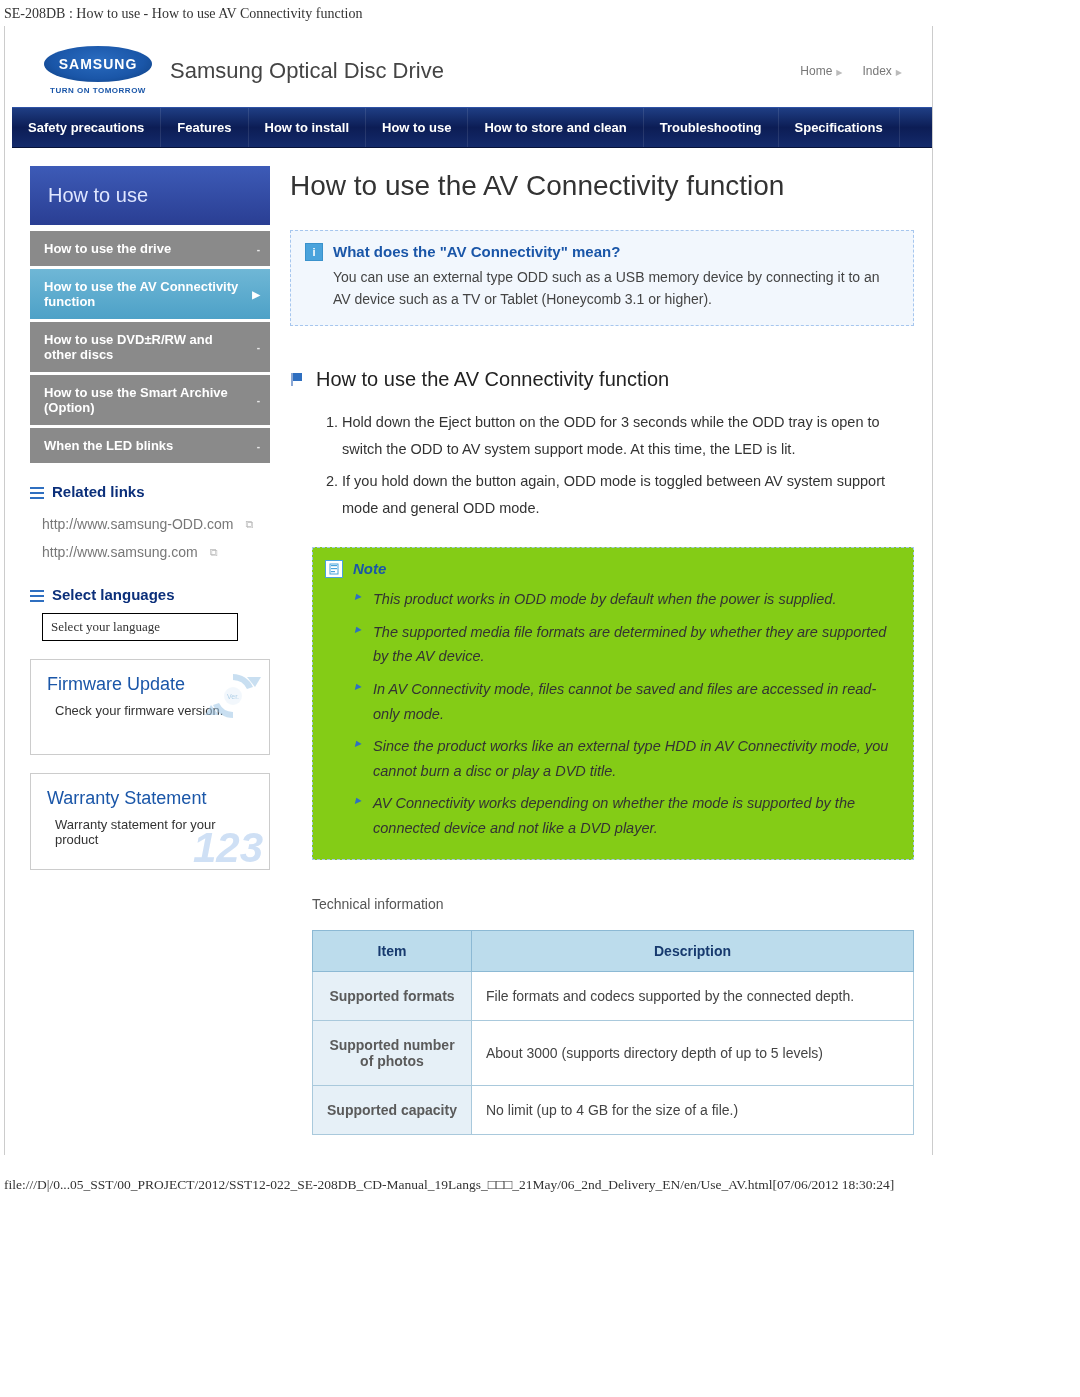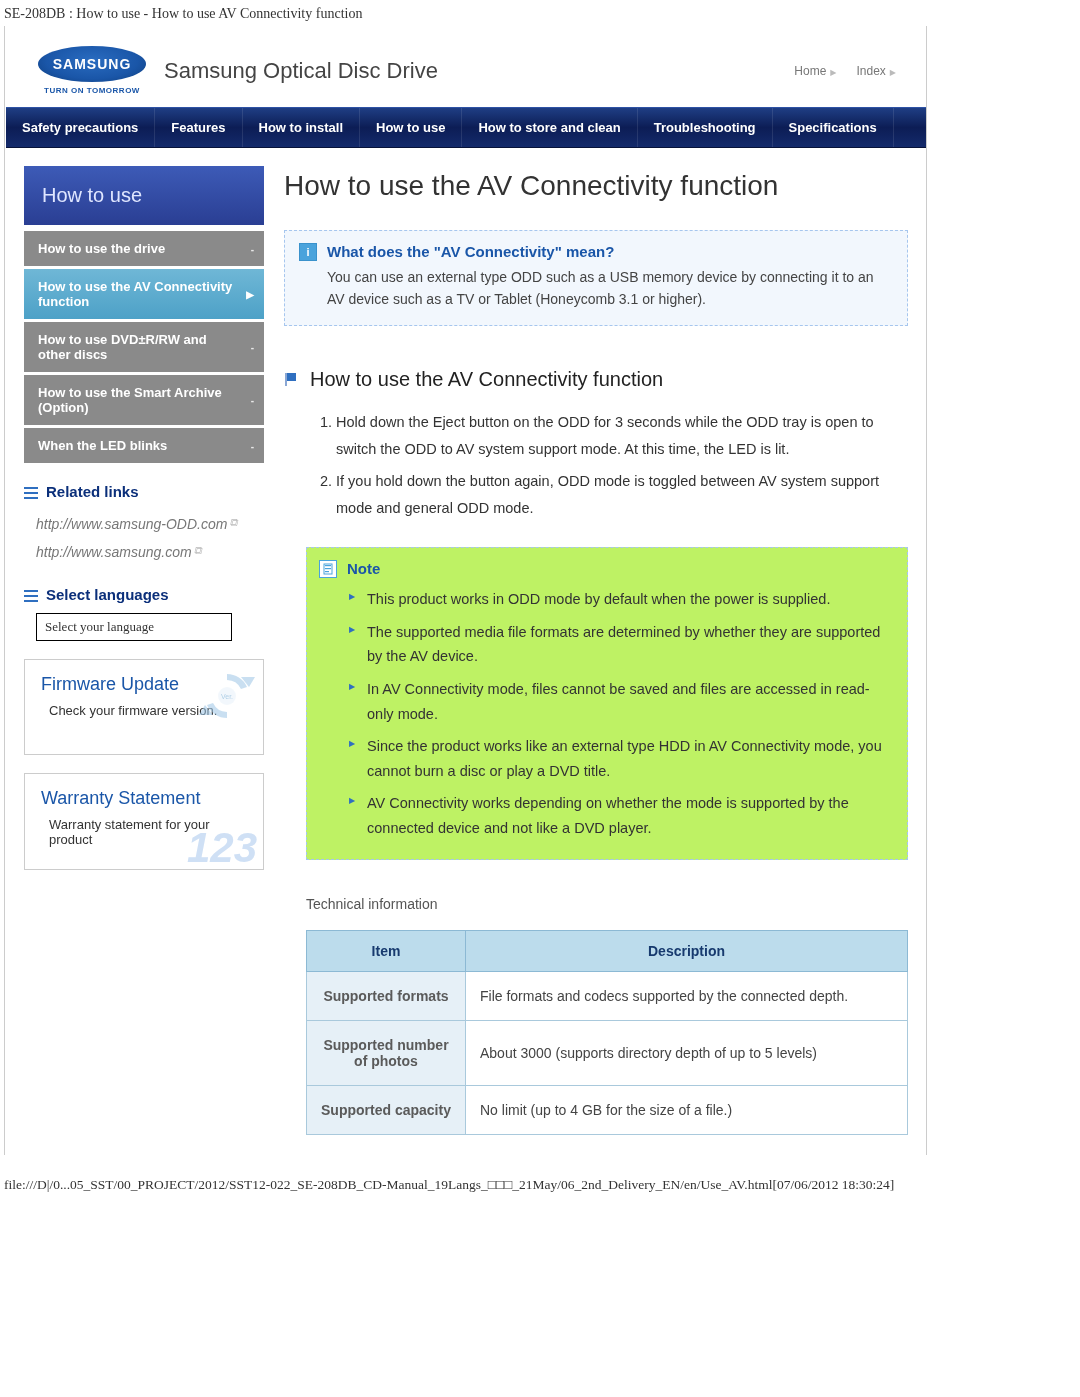--- a/index.html
+++ b/index.html
@@ -1,18 +1,18 @@
 <!DOCTYPE html>
 <html><head>
 <meta charset="utf-8">
 <style>
   body { margin:0; font-family: Arial, Helvetica, sans-serif; font-size:14px; color:#333; background:#fff; }
   .outer { width:1080px; margin:0 auto; }
   .page-path { font-family: "Times New Roman", serif; font-size:14px; padding:6px 4px 4px 4px; }
-  .frame { border-left:1px solid #ccc; border-right:1px solid #ccc; width:920px; margin-left:4px; padding:0 0 20px 1px; }
+  .frame { border-left:1px solid #ccc; border-right:1px solid #ccc; width:920px; margin-left:4px; padding:0 0 20px 7px; }
   .header { display:flex; align-items:center; justify-content:space-between; padding:20px 30px 12px 32px; }
   .brand { display:flex; align-items:center; gap:18px; }
   .logo-box { display:flex; flex-direction:column; align-items:center; }
   .logo-ellipse { width:108px; height:36px; background: radial-gradient(ellipse at 50% 40%, #2a6cc0 0%, #1a56a8 60%, #0d3c7a 100%); border-radius:54px/18px; display:flex; align-items:center; justify-content:center; color:#fff; font-weight:bold; font-size:14px; letter-spacing:1px; }
   .tagline { font-size:8px; color:#1a56a8; letter-spacing:0.5px; margin-top:4px; font-weight:bold; }
   .product-title { font-family: "Segoe UI Light","Helvetica Neue",sans-serif; font-size:22px; color:#444; font-weight:300; }
   .topnav { font-size:12px; color:#777; display:flex; gap:20px; }
   .topnav a { color:#777; text-decoration:none; }
   .tri-r { display:inline-block; margin-left:4px; color:#bbb; font-size:8px; }
 
@@ -23,21 +23,21 @@
   .sidebar { width:240px; flex-shrink:0; }
   .sb-title { background: linear-gradient(to bottom,#3d5bb7 0%,#2a3e93 100%); color:#dfe6ff; font-family:"Segoe UI Light","Helvetica Neue",sans-serif; font-size:20px; font-weight:300; padding:18px 18px; }
   .sb-list { display:flex; flex-direction:column; gap:3px; margin-top:6px; }
   .sb-item { background:#8a8a8a; color:#fff; font-size:13px; font-weight:bold; padding:10px 24px 10px 14px; position:relative; cursor:pointer; }
   .sb-item.active { background: linear-gradient(to bottom,#6fb7d6 0%, #4da1c7 100%); }
   .sb-item .chev { position:absolute; right:10px; top:50%; transform:translateY(-50%); font-size:10px; color:#e8e8e8; }
   .sb-item.active .chev { color:#fff; }
 
   .sb-heading { display:flex; align-items:flex-end; gap:8px; font-size:15px; font-weight:bold; color:#0b2f7a; margin:20px 0 10px 0; }
   .mini-icon { width:14px; height:14px; display:inline-flex; align-items:center; justify-content:center; }
-  .link-list a { display:flex; align-items:flex-start; gap:2px; color:#777; text-decoration:none; font-size:14px; padding:6px 0 6px 12px;font-style:italic; }
+  .link-list a { display:flex; align-items:center; gap:12px; color:#777; text-decoration:none; font-size:14px; padding:6px 0 6px 12px; }
   .ext-icon { font-size:11px; color:#bbb; }
 
   .lang-select { margin:4px 0 0 12px; border:1px solid #000; padding:5px 8px; font-family:"Times New Roman",serif; font-size:13px; width:196px; box-sizing:border-box; background:#fff; cursor:pointer; }
 
   .card { border:1px solid #ccc; padding:14px 16px; margin-top:18px; position:relative; overflow:hidden; min-height:66px; }
   .card h4 { margin:0 0 4px 0; font-family:"Segoe UI Light","Helvetica Neue",sans-serif; font-weight:300; font-size:18px; color:#1a56a8; }
   .card p { margin:8px; font-size:13px; color:#333; }
   .card .deco { position:absolute; right:8px; top:8px; opacity:0.55; }
   .deco-arrows svg { width:56px; height:56px; }
   .deco-num { font-size:42px; font-weight:bold; color:#cfe0f5; font-style:italic; line-height:0.9; position:absolute; right:6px; bottom:2px;margin-top:40px; }
@@ -50,21 +50,21 @@
   .infobox .icn { position:absolute; left:14px; top:12px; width:16px; height:16px; background:#4aa3dc; color:#fff; display:flex; align-items:center; justify-content:center; font-size:11px; font-weight:bold; border:1px solid #3a92cc; }
   .infobox p { margin:0; color:#444; line-height:1.6; font-size:14px; }
 
   .sec-h { display:flex; align-items:center; gap:12px; margin:42px 0 16px 0; }
   .sec-h .flag { width:14px; height:14px; display:inline-block; }
   .sec-h h2 { margin:0; font-family:"Segoe UI Light","Helvetica Neue",sans-serif; font-weight:400; font-size:20px; color:#222; }
 
   ol.steps { padding-left:52px; margin:0; }
   ol.steps li { line-height:1.9; font-size:14.5px; color:#333; padding:2px 0; }
 
-  .notebox { border:1px dashed #a6c6ee; background:#bef264; margin:22px 0 0 22px; padding:12px 16px 14px 36px; position:relative; }
+  .notebox { border:1px dashed #a6c6ee; background:#84cc16; margin:22px 0 0 22px; padding:12px 16px 14px 36px; position:relative;font-style:italic; }
   .notebox .ntitle { color:#1a56a8; font-weight:bold; font-size:15px; margin:0 0 6px 4px; }
   .notebox .icn2 { position:absolute; left:12px; top:12px; width:16px; height:16px; background:#fff; border:1px solid #4aa3dc; display:flex; align-items:center; justify-content:center; }
   .notebox ul { list-style:none; padding:0; margin:0; }
   .notebox li { position:relative; padding:4px 0 4px 24px; line-height:1.7; color:#333; font-size:14.5px; }
   .notebox li::before { content:"▶"; position:absolute; left:6px; top:7px; color:#2f6fc0; font-size:8px; }
 
   .tech-h { font-family:"Segoe UI Light","Helvetica Neue",sans-serif; font-weight:400; font-size:14px; color:#555; margin:36px 0 18px 22px; }
 
   table.tech { width: calc(100% - 22px); margin-left:22px; border-collapse:collapse; }
   table.tech th { background:#bcdcec; color:#173a6e; font-size:14px; font-weight:bold; padding:12px; border:1px solid #8cb9d4; }

